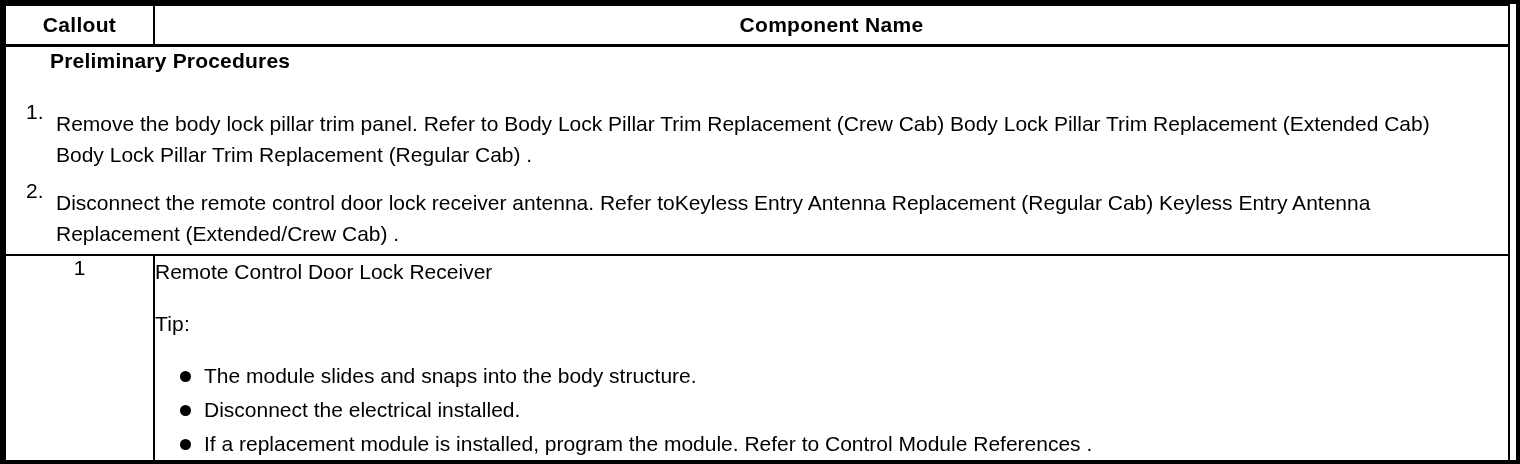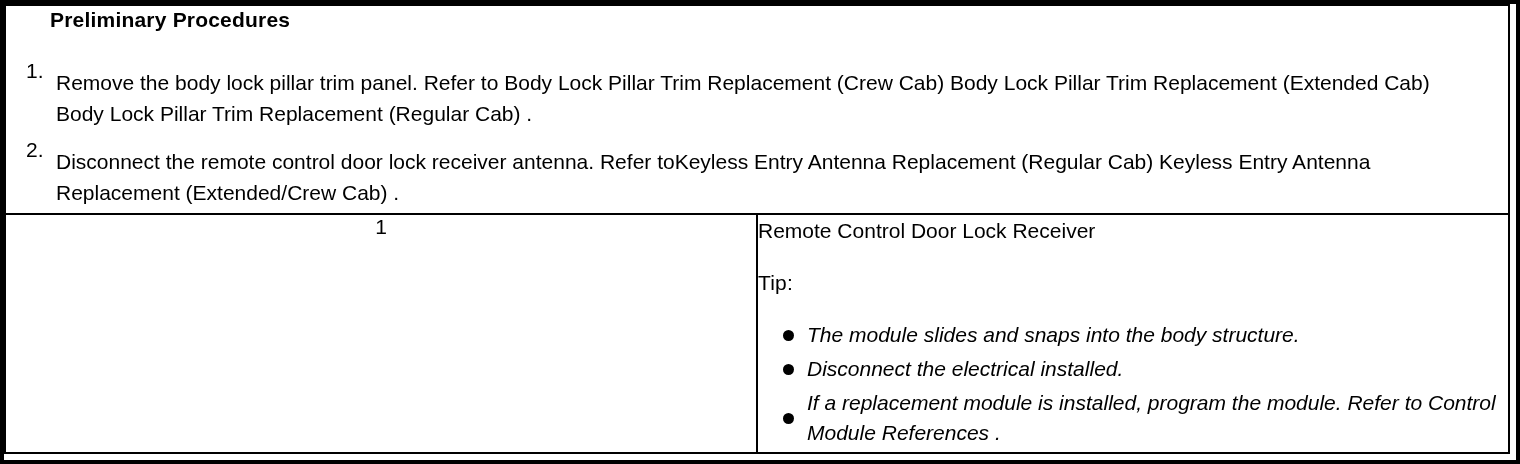--- a/index.html
+++ b/index.html
@@ -88,21 +88,20 @@
     line-height: 31px;
   }
   .tip-label {
     font-weight: normal;
     margin-top: 21px;
     line-height: 31px;
     letter-spacing: 0.2px;
   }
   .tip-list {
     margin-top: 22px;
-    font-style: italic;
   }
   .tip-item {
     display: flex;
     align-items: center;
     margin: 0 0 4px 25px;
     line-height: 30px;
   }
   .bullet-dot {
     flex: 0 0 11px;
     width: 11px;
@@ -114,20 +113,24 @@
   .tip-text {
     flex: 1 1 auto;
   }
 </style>
 </head>
 <body>
 
 <div class="frame">
   <table class="doc-table">
     <tbody>
+        <tr class="head-row">
+      <th class="col-callout">Callout</th>
+      <th class="col-component">Component Name</th>
+    </tr>
 
     <tr>
       <td class="prelim-cell" colspan="2">
         <div class="prelim-title">Preliminary Procedures</div>
         <div class="steps">
           <div class="step">
             <span class="step-num">1.</span>
             <span class="step-text">Remove the body lock pillar trim panel. Refer to Body Lock Pillar Trim Replacement (Crew Cab) Body Lock Pillar Trim Replacement (Extended Cab) Body Lock Pillar Trim Replacement (Regular Cab) .</span>
           </div>
           <div class="step">

